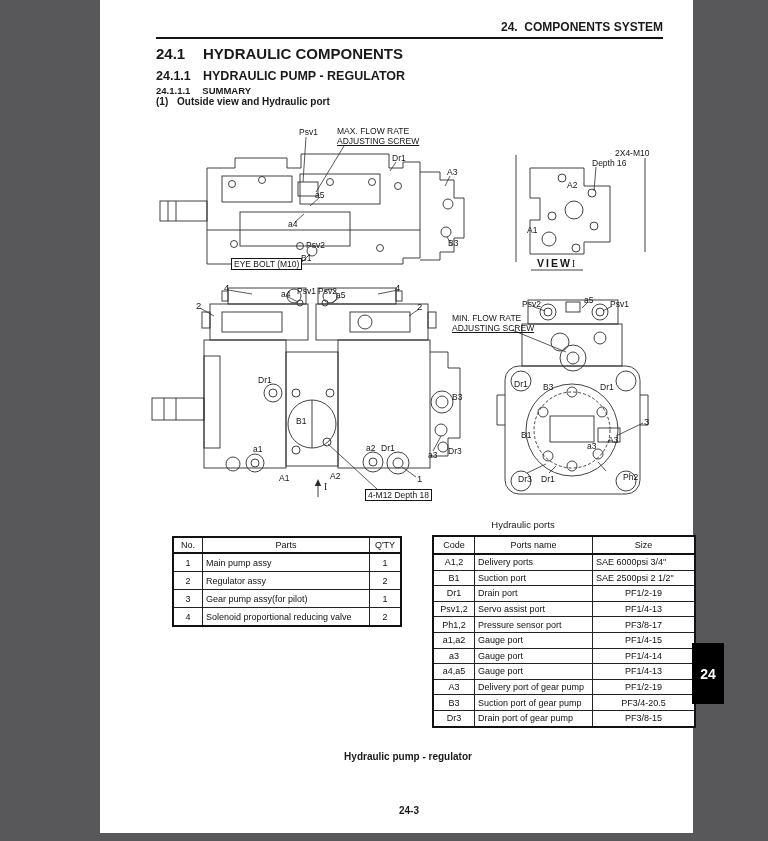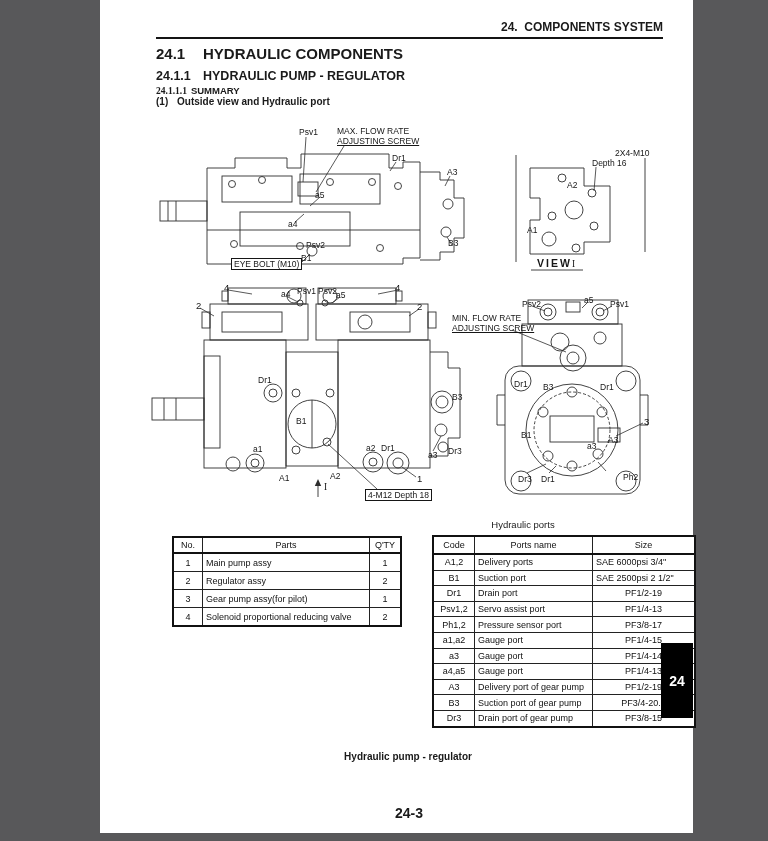--- a/index.html
+++ b/index.html
@@ -12,21 +12,21 @@
   
   .chapter{left:363px;top:20px;width:300px;text-align:right;font-size:12px;font-weight:bold;white-space:pre;}
   .hrule{left:156px;top:37px;width:507px;height:2px;background:#141414;}
 
   
   .h1{left:156px;top:45px;font-size:15px;font-weight:bold;}
   .h1 .num{display:inline-block;width:47px;}
   .h2{left:156px;top:69px;font-size:12.5px;font-weight:bold;}
   .h2 .num{display:inline-block;width:47px;}
   .h3{left:156px;top:85px;font-size:9.5px;font-weight:bold;}
-  .h3 .num{margin-right:4px;font-family:Liberation Serif, serif;}
+  .h3 .num{margin-right:12px;}
   .h4{left:156px;top:96px;font-size:10px;font-weight:bold;}
   .h4 .num{display:inline-block;width:21px;}
 
   
   .dlabel{position:absolute;font-size:8.5px;line-height:10px;color:#161616;white-space:nowrap;background:transparent;}
   .dlabel.boxed{border:1px solid #161616;padding:0 2px;background:#fff;}
   .dlabel.underline{text-decoration:underline;}
   .dlabel.cap{font-size:10.5px;letter-spacing:2px;font-weight:bold;}
   .dlabel.serif{font-family:"Liberation Serif",serif;font-size:9.5px;}
   .dlabel.num{font-size:9.5px;}
@@ -43,23 +43,23 @@
   .parts th{height:14px;text-align:center;}
   .parts td.cell-left{text-align:left;}
   .ports{left:398px;top:535px;width:250px;margin-left:34px;}
   .ports th{height:16px;text-align:center;}
   .ports td{height:14.6px;text-align:center;}
   .ports td.cell-left{text-align:left;}
   .ports tr.size-left td:last-child{text-align:left;}
   .ports-title{left:398px;top:519px;width:250px;text-align:center;font-size:9.5px;}
 
   .caption{left:408px;top:751px;transform:translateX(-50%);font-size:10px;font-weight:bold;white-space:nowrap;}
-  .pageno{left:409px;top:805px;transform:translateX(-50%);font-size:14px;font-weight:bold;}
-
-  .side-tab{left:661px;top:643px;width:32px;height:75px;background:var(--tab_bg,#000);color:var(--tab_text,#fff);
+  .pageno{left:409px;top:805px;transform:translateX(-50%);font-size:10px;font-weight:bold;}
+
+  .side-tab{left:692px;top:643px;width:32px;height:61px;background:var(--tab_bg,#000);color:var(--tab_text,#fff);
     display:flex;align-items:center;justify-content:center;font-size:14px;font-weight:bold;}
 </style>
 </head>
 <body>
 
 <div class="stage">
   <div class="page-bg"></div>
 
   <div class="abs chapter ink">24.  COMPONENTS SYSTEM</div>
   <div class="abs hrule"></div>

